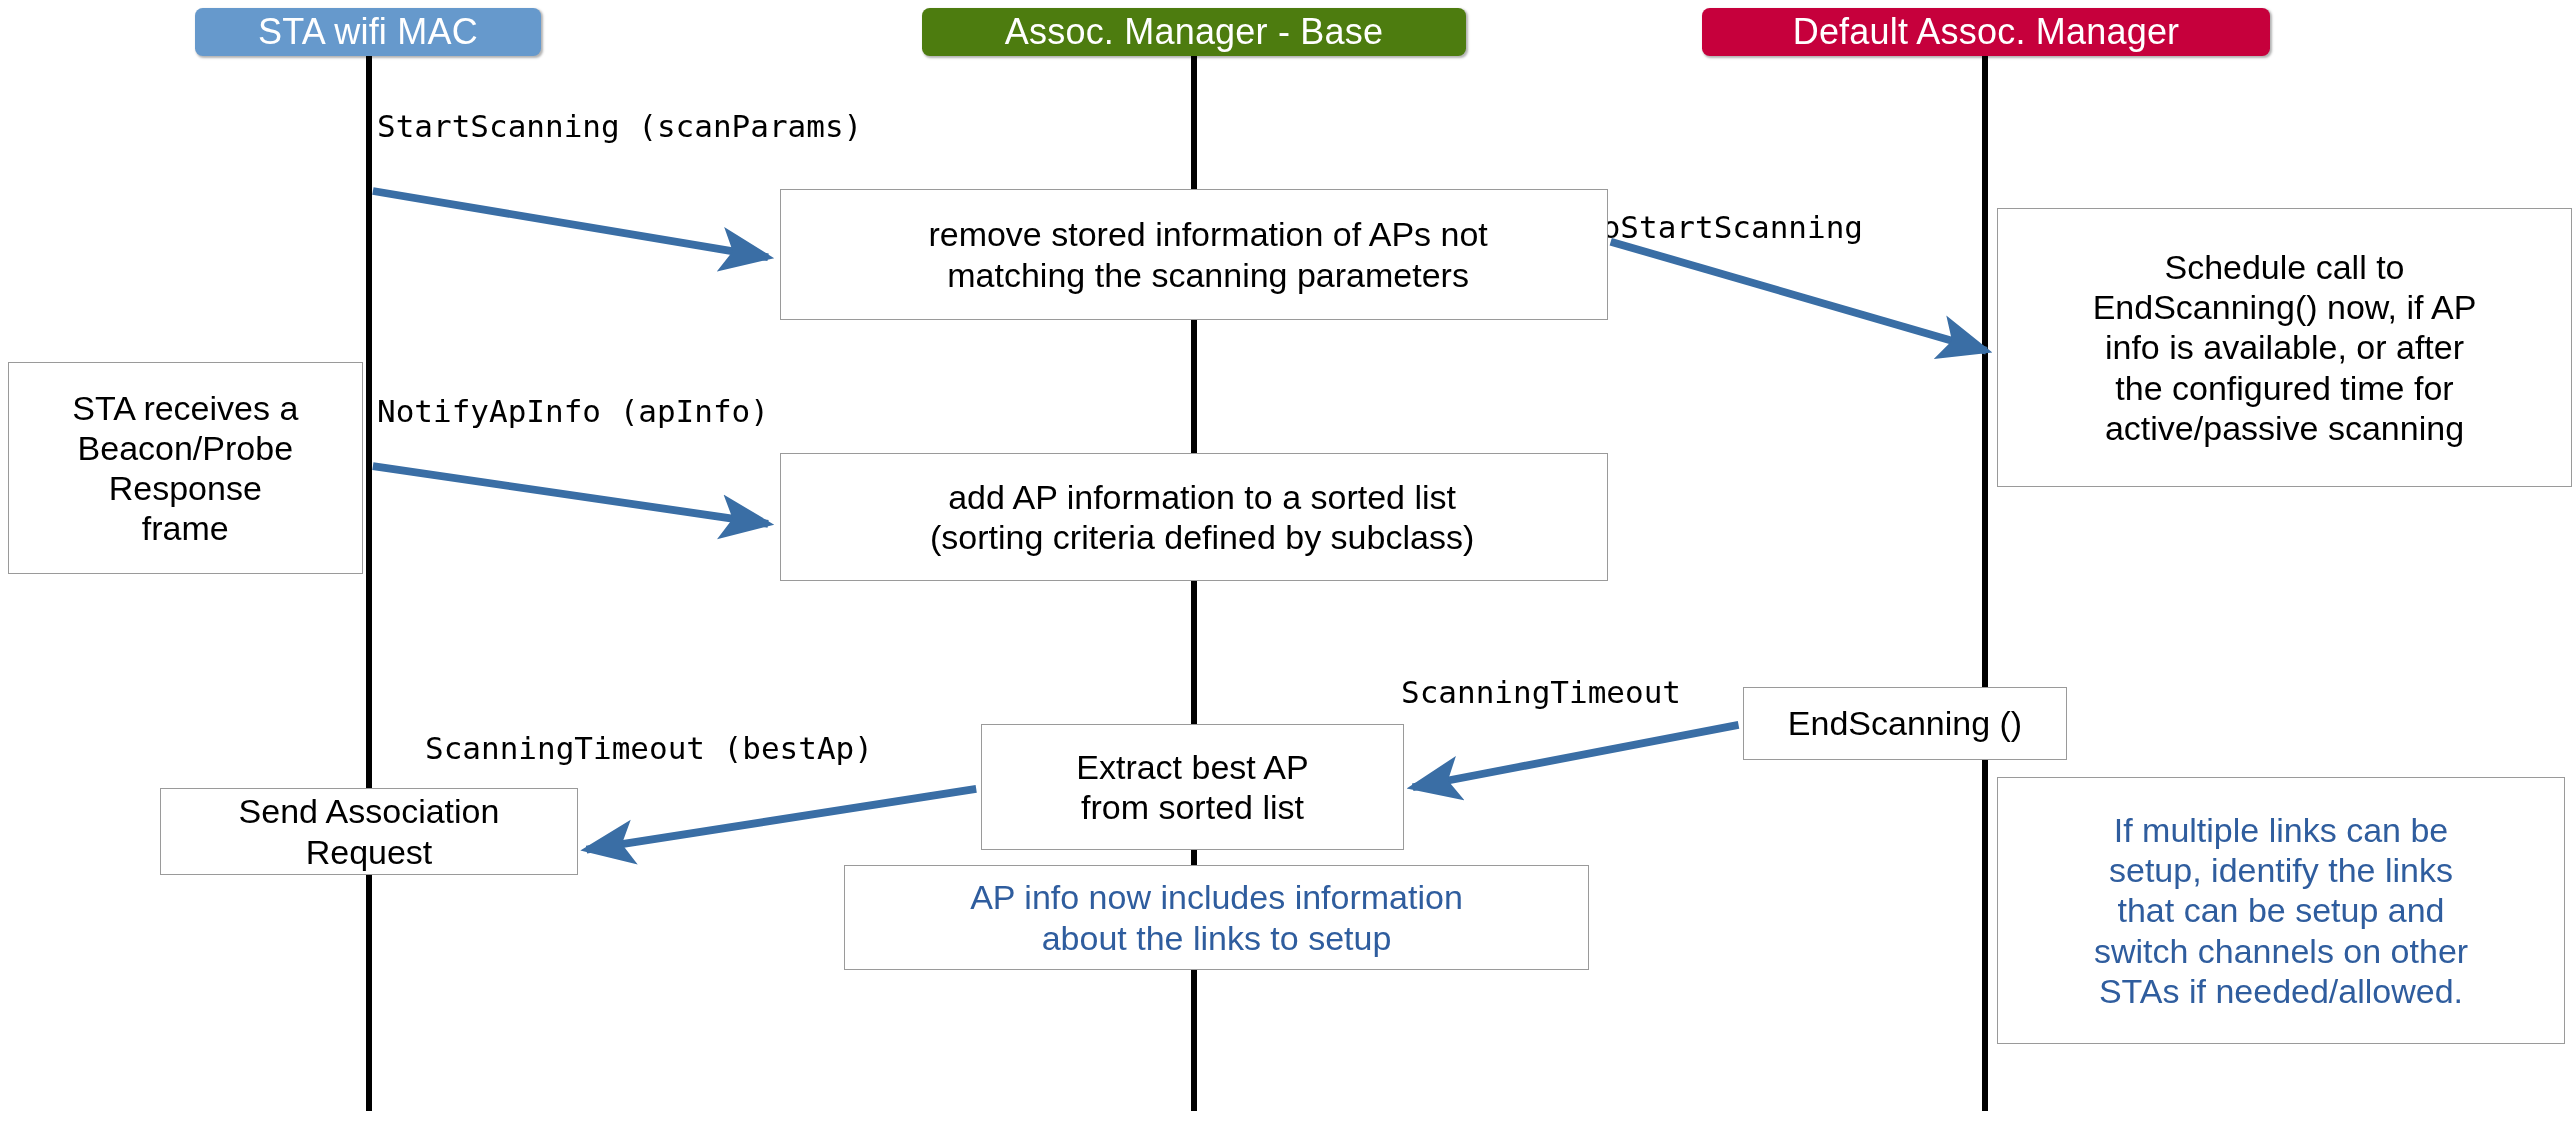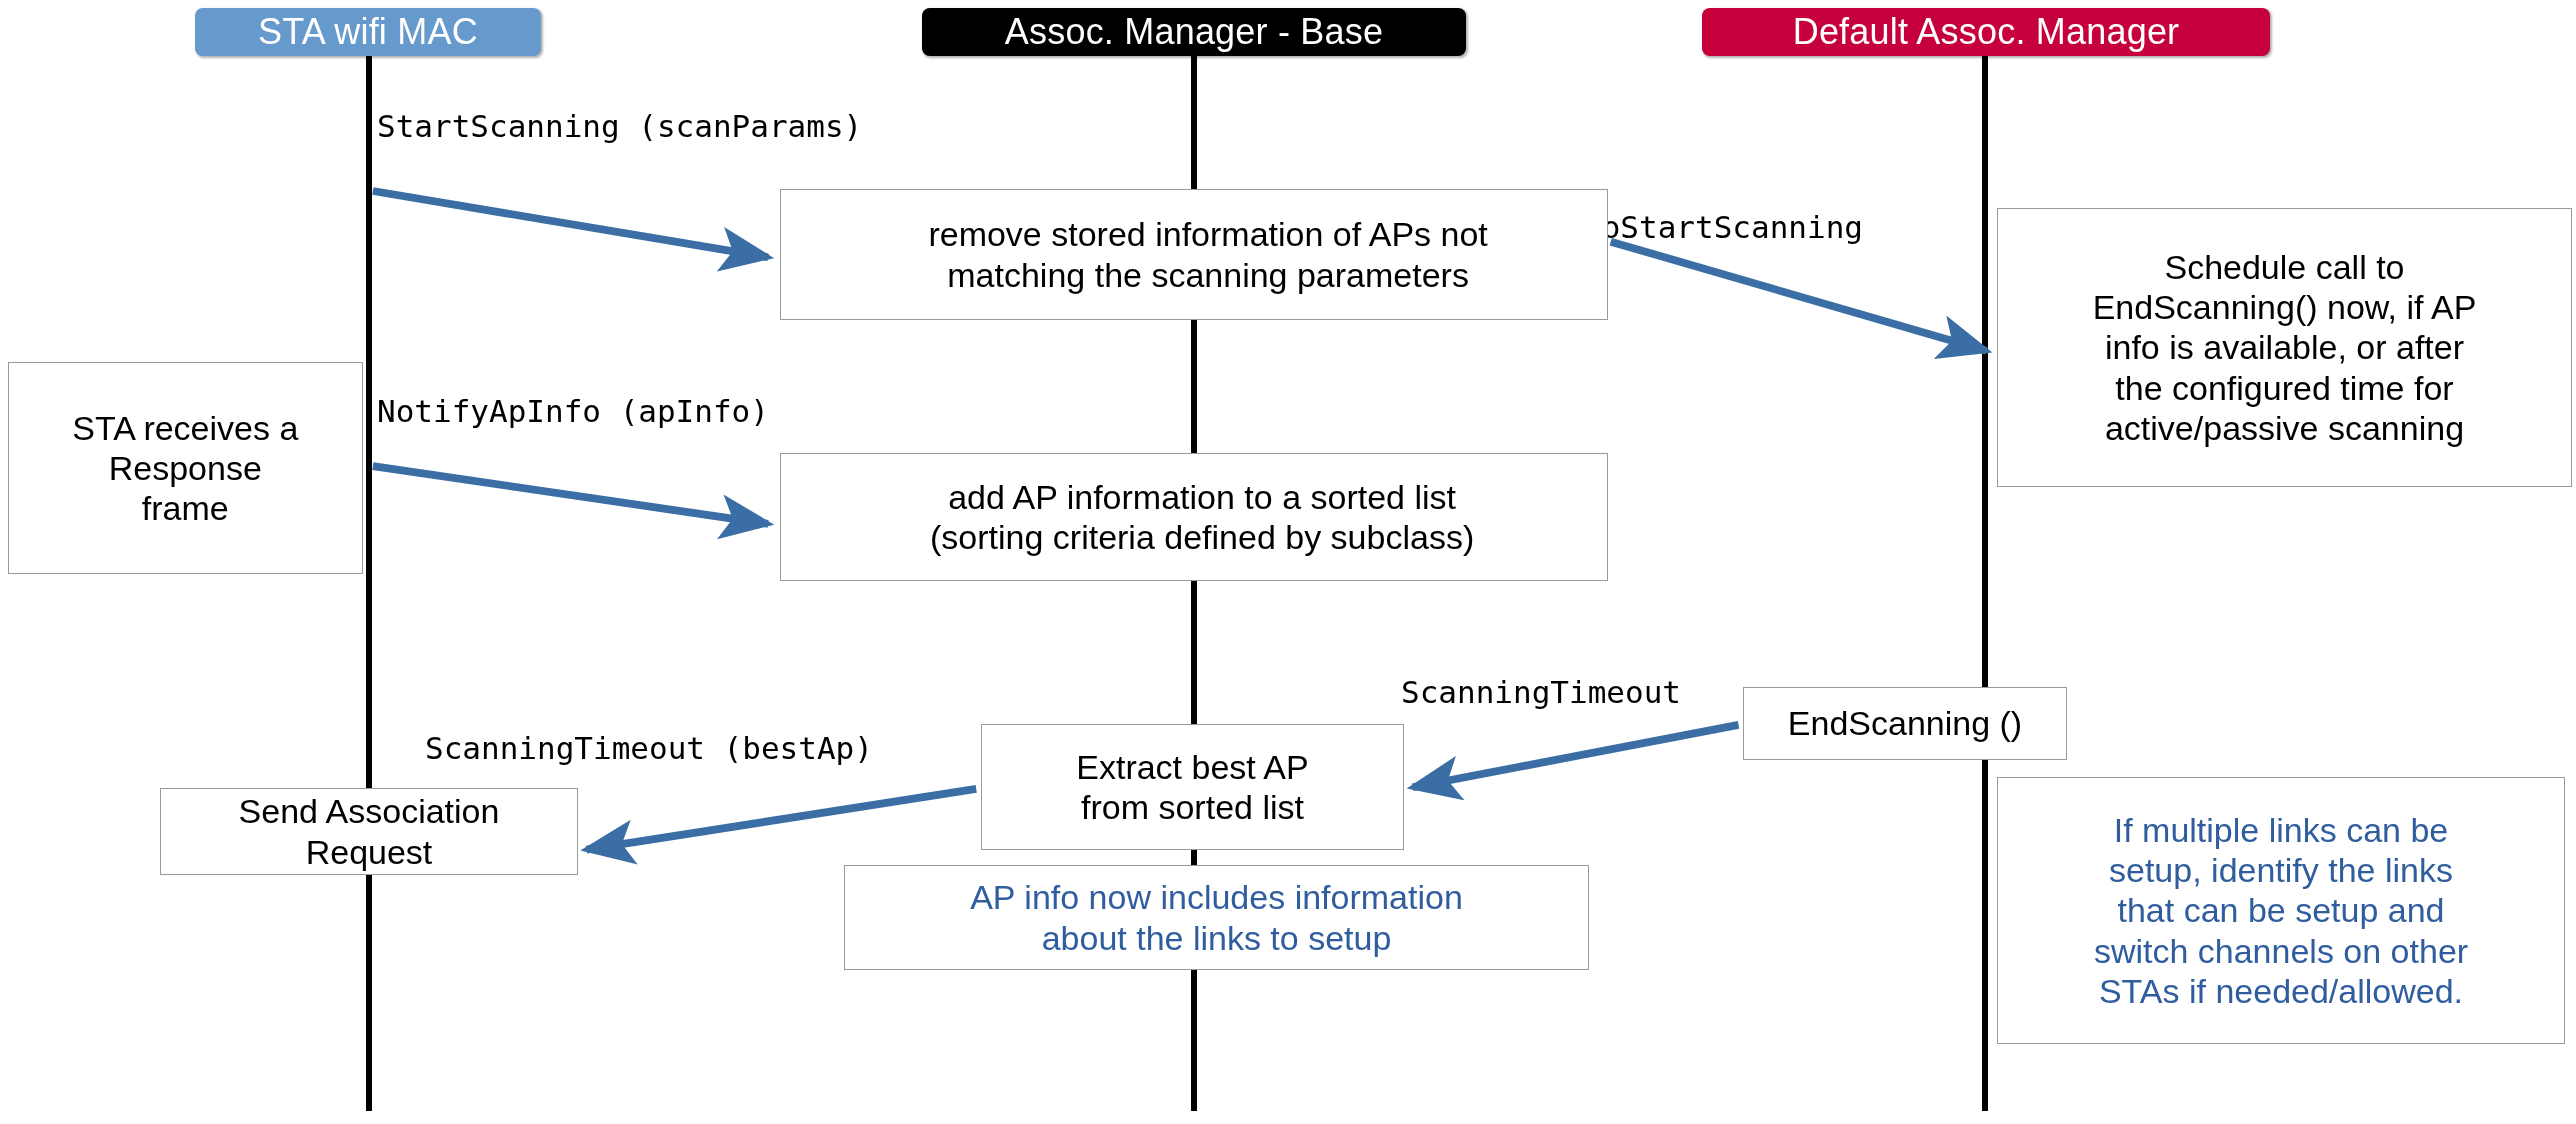--- a/index.html
+++ b/index.html
@@ -86,21 +86,21 @@
 
 <div id="canvas">
 
   <div class="lifeline" style="left:366px;  height:1055px;"></div>
   <div class="lifeline" style="left:1191px; height:1055px;"></div>
   <div class="lifeline" style="left:1982px; height:1055px;"></div>
 
   <div class="participant" style="left:195px; width:346px; background:#6699cc;">
     <span>STA wifi MAC</span>
   </div>
-  <div class="participant" style="left:922px; width:544px; background:#000000;">
+  <div class="participant" style="left:922px; width:544px; background:#4d7c0f;">
     <span>Assoc. Manager - Base</span>
   </div>
   <div class="participant" style="left:1702px; width:568px; background:#c6003c;">
     <span>Default Assoc. Manager</span>
   </div>
 
   <div class="msg-label" style="left:377px; top:111px;">
     <span>StartScanning (scanParams)</span>
   </div>
   <div class="msg-label" style="left:1583px; top:212px;">
@@ -129,20 +129,21 @@
       <div>EndScanning() now, if AP</div>
       <div>info is available, or after</div>
       <div>the configured time for</div>
       <div>active/passive scanning</div>
     </div>
   </div>
 
   <div class="box" style="left:7.8px; top:362px; width:355px; height:212px;">
     <div class="txt">
       <div>STA receives a</div>
+      <div>Beacon/Probe</div>
       <div>Response</div>
       <div>frame</div>
     </div>
   </div>
 
   <div class="box" style="left:780px; top:453px; width:828px; height:128px;padding-left:24px;">
     <div class="txt">
       <div>add AP information to a sorted list</div>
       <div>(sorting criteria defined by subclass)</div>
     </div>

